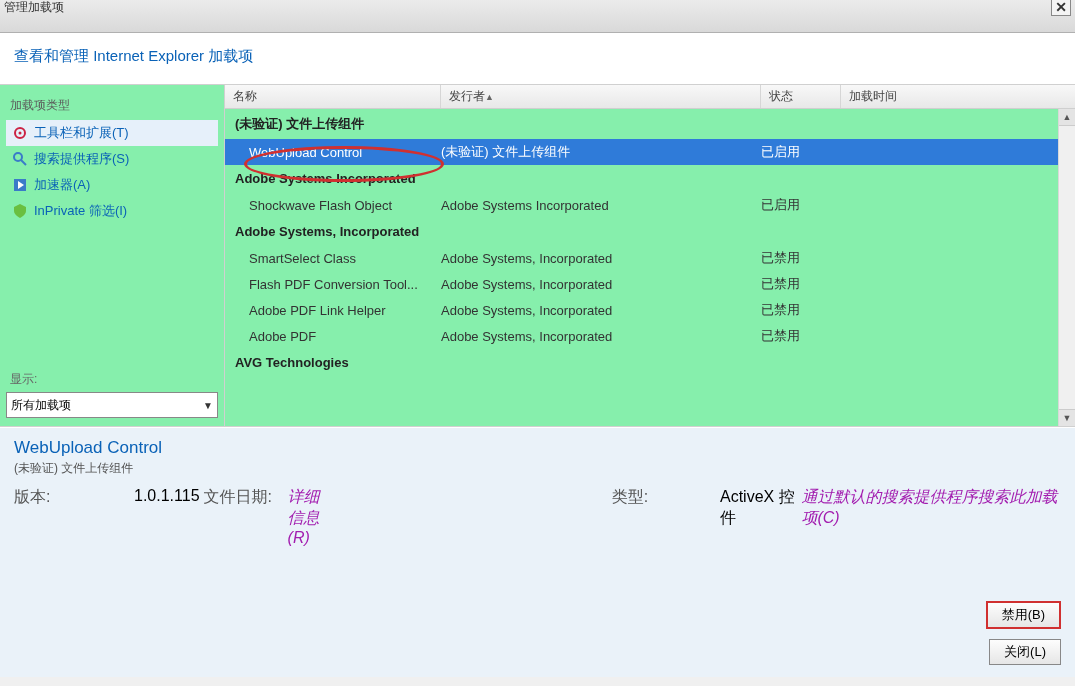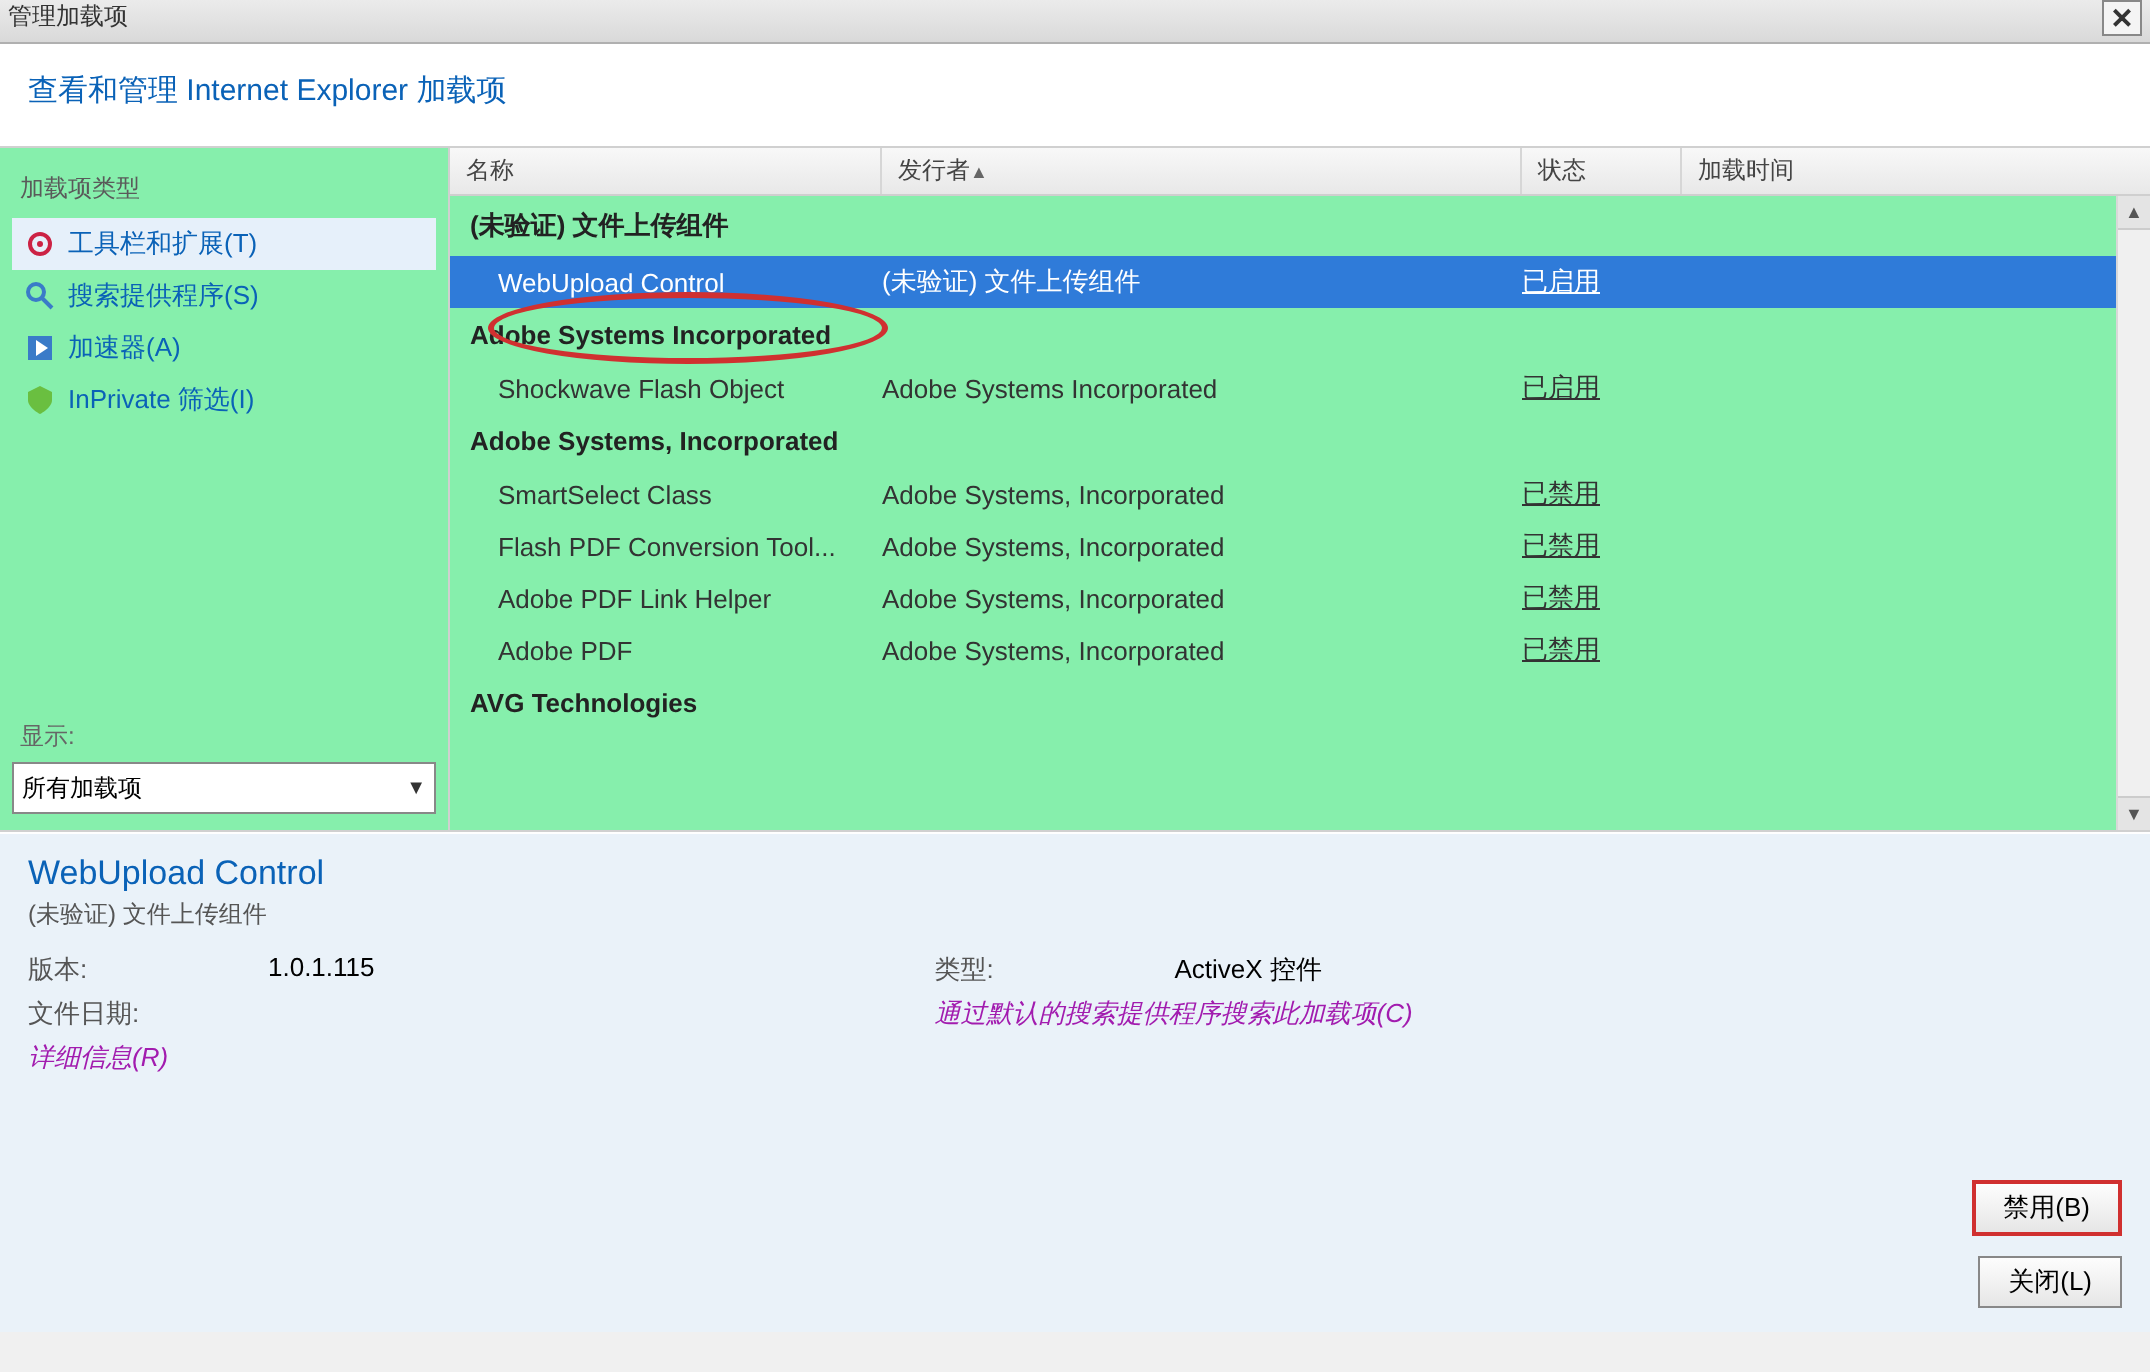--- a/index.html
+++ b/index.html
@@ -11,22 +11,22 @@
     height: 686px;
     overflow: hidden;
     position: relative;
     color: #000;
   }
   .titlebar {
     height: 22px;
     background: linear-gradient(#ebebeb,#d9d9d9);
     border-bottom: 1px solid #b0b0b0;
     display: flex;
-    align-items: flex-start;
-    padding: 0 4px;
+    align-items: flex-end;
+    padding: 16px 4px;
     font-size: 12px;
     color: #333;
   }
   .titlebar .close {
     margin-left: auto;
     width: 20px; height: 18px;
     border: 1px solid #888;
     background: #f4f4f4;
     display:flex;align-items:center;justify-content:center;
     font-weight:bold;font-size:14px;cursor:pointer;
@@ -85,40 +85,40 @@
   .c-name{width:216px;}
   .c-pub{width:320px;}
   .c-status{width:80px;margin-top:28px;}
   .c-time{width:100px;border-right:none;}
   .rows { overflow-y:auto; height: calc(100% - 24px); }
   .group { font-weight:bold;padding:6px 10px;color:#222; }
   .row { display:flex;align-items:center;height:26px;padding-left:24px;color:#333; }
   .row.sel { background:#2f7bd9;color:#fff; }
   .rc-name{width:192px;white-space:nowrap;overflow:hidden;text-overflow:ellipsis;}
   .rc-pub{width:320px;}
-  .rc-status{width:80px;text-decoration:underline;}
+  .rc-status{width:80px;}
   .ellipse {
     position:absolute;left:244px;top:146px;width:200px;height:36px;
     border:3px solid #d03030;border-radius:50%/50%;pointer-events:none;z-index:30;
   }
   .scrolltrack { position:absolute;right:0;top:24px;bottom:0;width:17px;background:#f0f0f0;border-left:1px solid #d8d8d8; }
   .scrollbtn { height:17px;background:#e4e4e4;display:flex;align-items:center;justify-content:center;font-size:9px;color:#555; }
   .scrollbtn.top{border-bottom:1px solid #ccc;}
   .scrollbtn.bot{position:absolute;bottom:0;left:0;right:0;border-top:1px solid #ccc;}
   .details {
     background:#eaf2f9;
     padding:10px 14px 8px;
     height: 250px;
     position:relative;
     border-top:1px solid #fff;
   }
   .det-title { color:#0a62b7;font-size:17px;margin-bottom:2px; }
   .det-sub { color:#555;font-size:12px;margin-bottom:10px; }
   .det-grid { display:flex;gap:40px; }
-  .det-col { display:flex;flex-direction:column;gap:4px;font-size:13px; }
+  .det-col { display:flex;flex-direction:row;gap:4px;font-size:16px; }
   .det-row { display:flex;gap:40px; }
   .det-label { color:#555;width:80px; }
   .det-link { color:#a21caf;cursor:pointer;font-style:italic; }
   .footer-links { position:absolute;left:14px;bottom:12px;display:flex;flex-direction:column;gap:4px; }
   .footer-links a { color:#0a62b7;font-size:13px;cursor:pointer; }
   .btn {
     border:1px solid #888;background:linear-gradient(#fdfdfd,#e6e6e6);
     padding:3px 14px;font-size:13px;cursor:pointer;min-width:70px;text-align:center;
   }
   .btn-disable { position:absolute;right:14px;bottom:48px; border:2px solid #d03030; }

